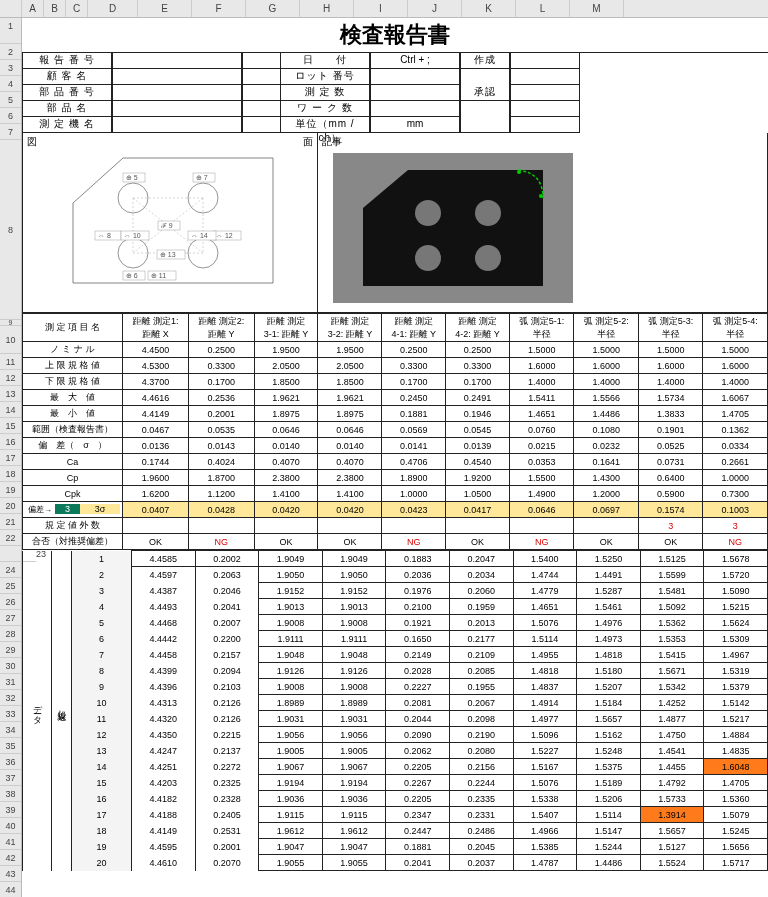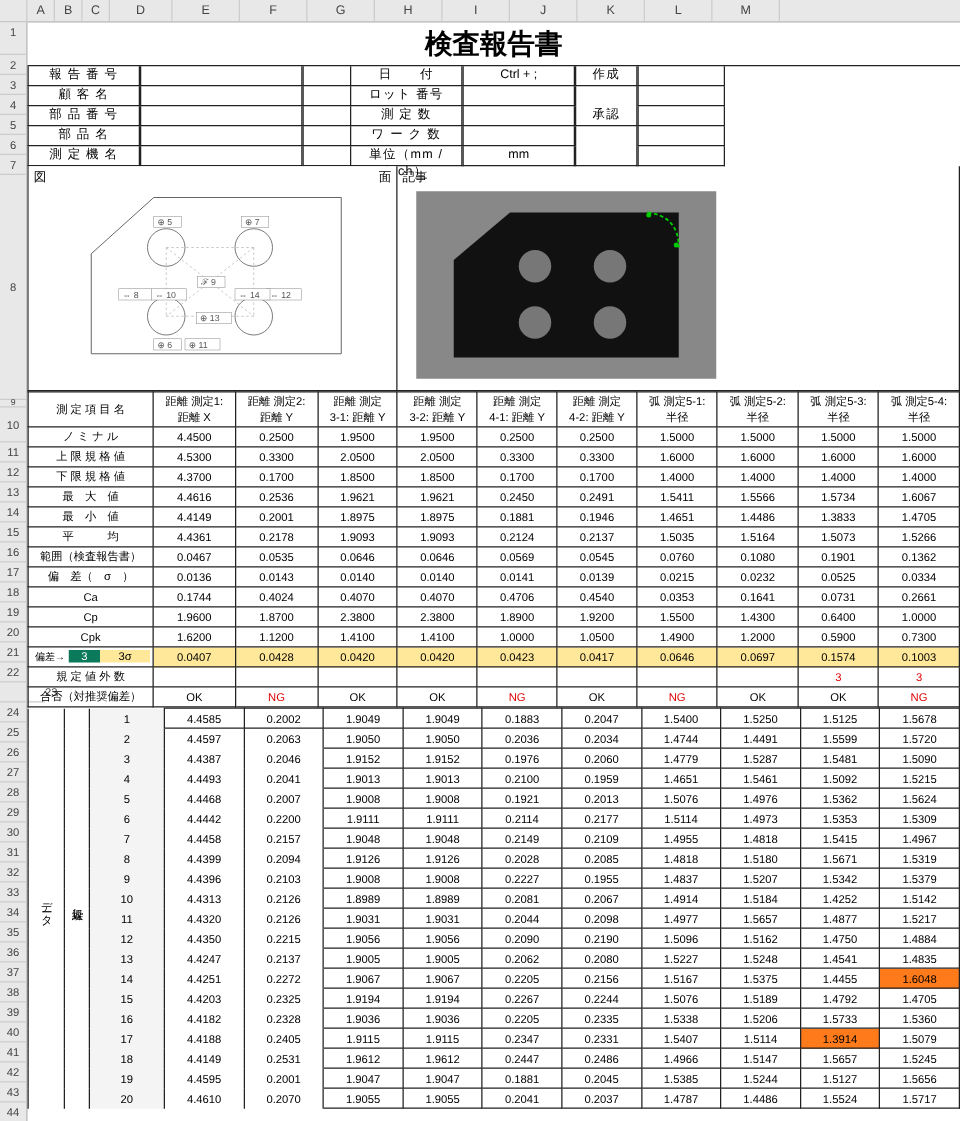--- a/index.html
+++ b/index.html
@@ -294,33 +294,20 @@
               <td>1.8975</td>
               <td>1.8975</td>
               <td>0.1881</td>
               <td>0.1946</td>
               <td>1.4651</td>
               <td>1.4486</td>
               <td>1.3833</td>
               <td>1.4705</td>
             </tr>
             <tr>
-              <td>平　　　均</td>
-              <td>4.4361</td>
-              <td>0.2178</td>
-              <td>1.9093</td>
-              <td>1.9093</td>
-              <td>0.2124</td>
-              <td>0.2137</td>
-              <td>1.5035</td>
-              <td>1.5164</td>
-              <td>1.5073</td>
-              <td>1.5266</td>
-            </tr>
-            <tr>
               <td>範囲（検査報告書）</td>
               <td>0.0467</td>
               <td>0.0535</td>
               <td>0.0646</td>
               <td>0.0646</td>
               <td>0.0569</td>
               <td>0.0545</td>
               <td>0.0760</td>
               <td>0.1080</td>
               <td>0.1901</td>
@@ -488,21 +475,21 @@
               <td class="">1.4976</td>
               <td class="">1.5362</td>
               <td class="">1.5624</td>
             </tr>
             <tr>
               <td style="width:60px;background:#f4f4f4">6</td>
               <td class="">4.4442</td>
               <td class="">0.2200</td>
               <td class="">1.9111</td>
               <td class="">1.9111</td>
-              <td class="">0.2114</td>
+              <td class="">0.1650</td>
               <td class="">0.2177</td>
               <td class="">1.5114</td>
               <td class="">1.4973</td>
               <td class="">1.5353</td>
               <td class="">1.5309</td>
             </tr>
             <tr>
               <td style="width:60px;background:#f4f4f4">7</td>
               <td class="">4.4458</td>
               <td class="">0.2157</td>

